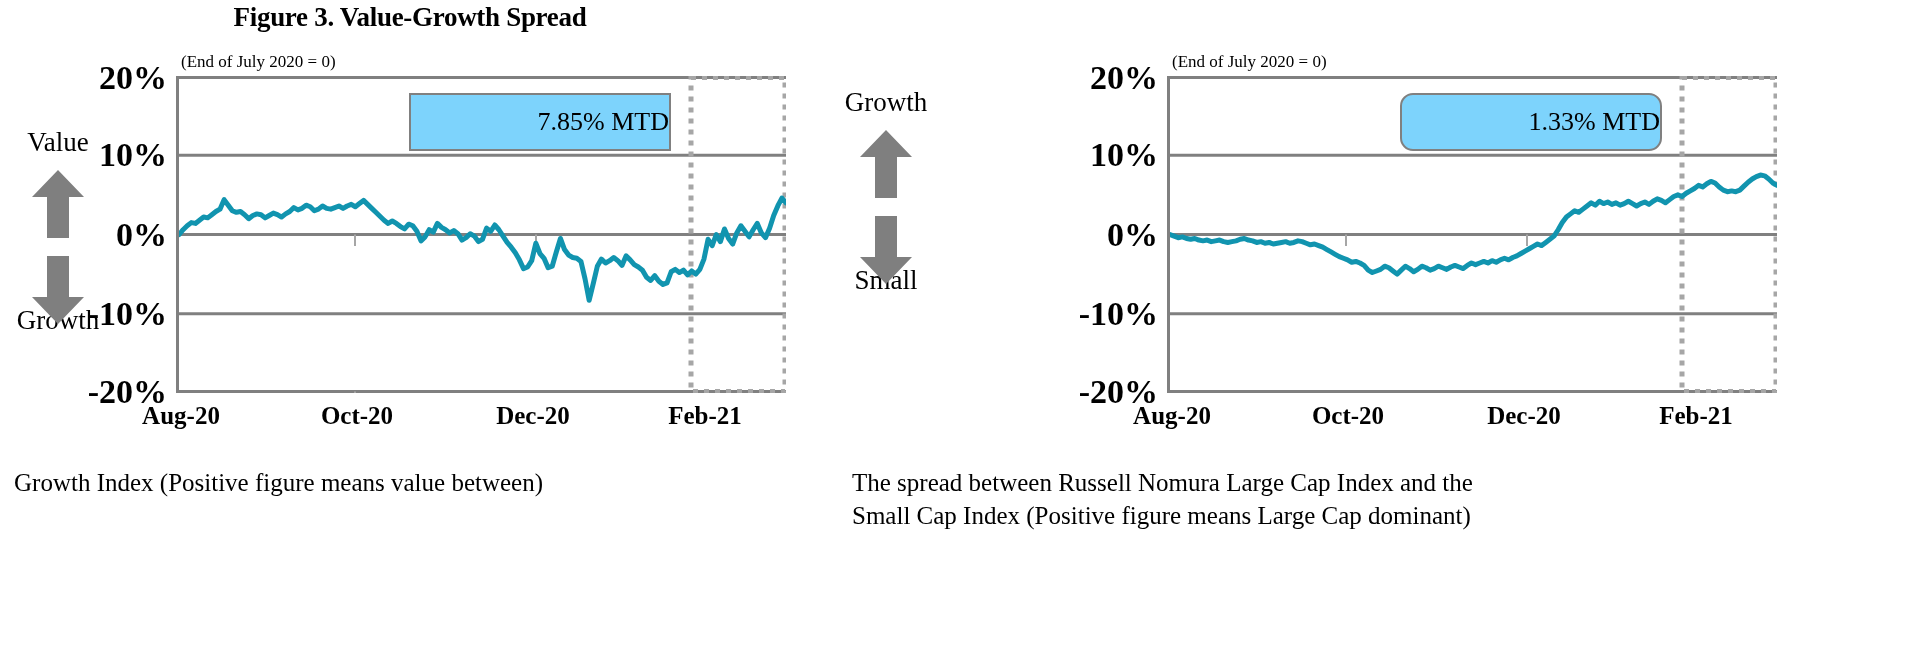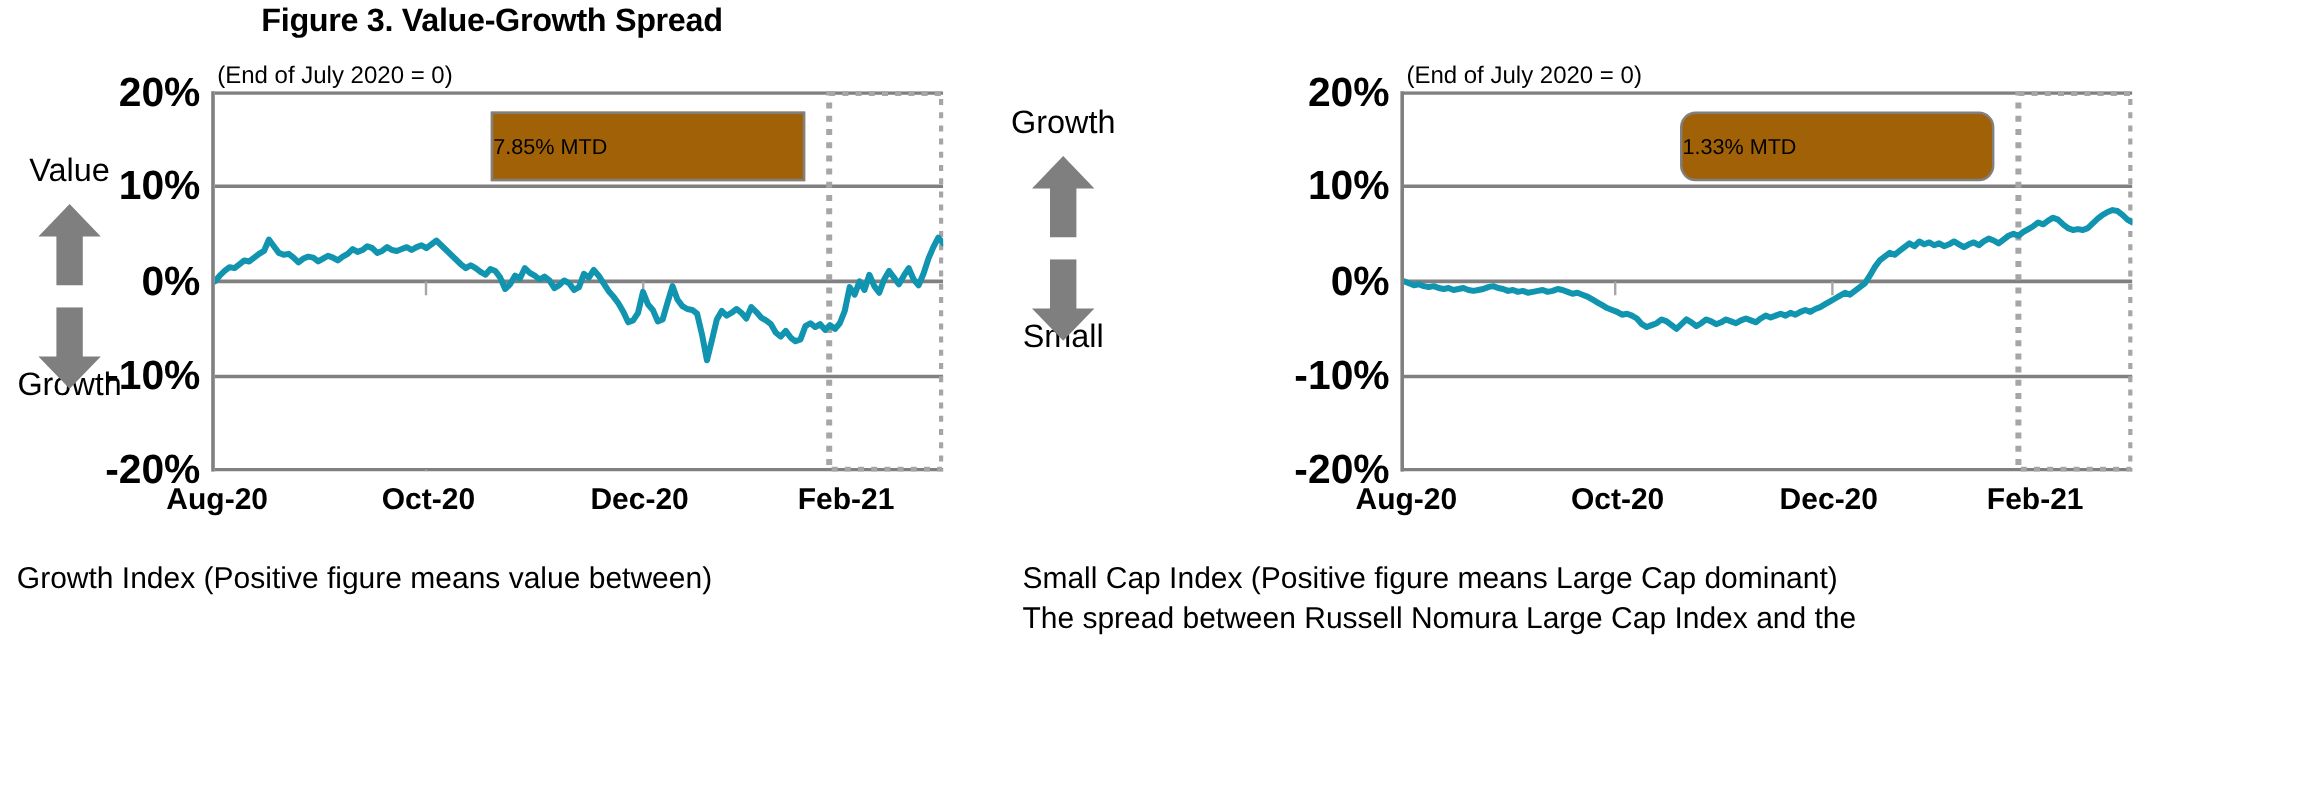--- a/index.html
+++ b/index.html
@@ -11,20 +11,21 @@
     width: 1920px;
     height: 668px;
     font-family: "Liberation Sans", sans-serif;
     color: #000000;
     overflow: hidden;
   }
   .page {
     position: relative;
     width: 1920px;
     height: 668px;
+    font-family: Liberation Serif, serif;
   }
   .panel {
     position: absolute;
     top: 0;
     width: 960px;
     height: 668px;
   }
   .panel-left  { left: 0; }
   .panel-right { left: 960px; }
 
@@ -36,21 +37,21 @@
     text-align: center;
     font-size: 27px;
     font-weight: bold;
     letter-spacing: -0.3px;
   }
   .fig-title.shift-left  { transform: translateX(-70px); }
   .fig-title.shift-right { transform: translateX(-50px); }
 
   .axis-note {
     position: absolute;
-    font-size: 20px;
+    font-size: 17px;
     white-space: nowrap;
   }
 
   
   .side-legend {
     position: absolute;
     width: 112px;
     text-align: center;
   }
   .side-legend .sl-top,
@@ -99,23 +100,23 @@
     transform: translateX(-50%);
     margin-top: 9px;
     font-size: 25px;
     font-weight: bold;
     white-space: nowrap;
   }
 
   .mtd-box {
     position: absolute;
     border: 2px solid #808080;
-    background: #a16207;
-    font-size: 18px;
-    text-align: left;
+    background: #7dd3fc;
+    font-size: 26px;
+    text-align: right;
     line-height: 54px;
     height: 54px;
   }
 
   .caption {
     position: absolute;
     font-size: 25px;
     line-height: 1.32;
     width: 700px;
   }
@@ -235,18 +236,18 @@
 
       <div class="xtick" style="left:5px;">Aug-20</div>
       <div class="xtick" style="left:181px;">Oct-20</div>
       <div class="xtick" style="left:357px;">Dec-20</div>
       <div class="xtick" style="left:529px;">Feb-21</div>
 
       <div class="mtd-box" style="left:233px; top:17px; width:258px;border-radius:13px;">1.33% MTD</div>
     </div>
 
     <div class="caption" style="left:-108px; top:466px; width:760px;">
+      <div>The spread between Russell Nomura Large Cap Index and the</div>
       <div>Small Cap Index (Positive figure means Large Cap dominant)</div>
-      <div>The spread between Russell Nomura Large Cap Index and the</div>
     </div>
   </div>
 
 </div>
 
 </body></html>

